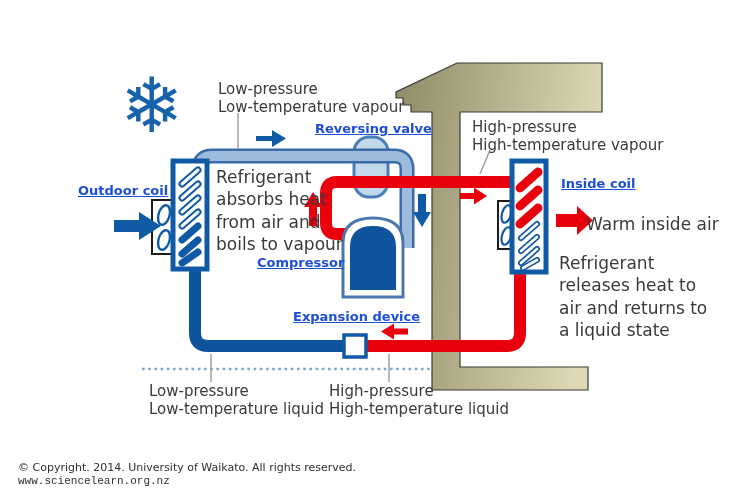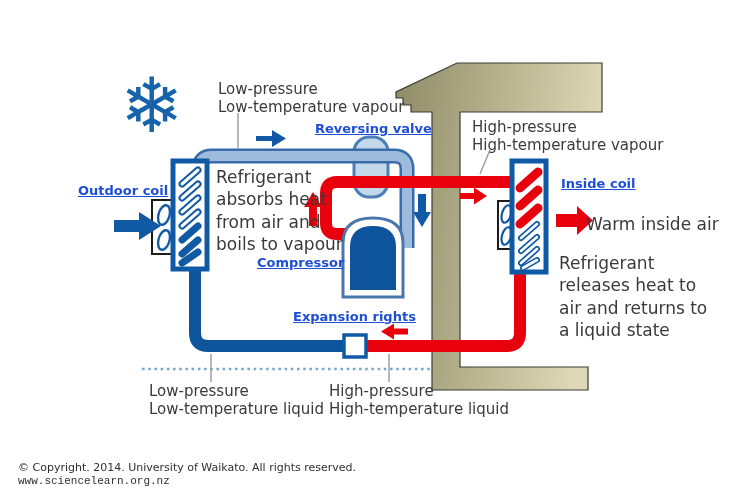--- a/index.html
+++ b/index.html
@@ -132,21 +132,21 @@
   <div class="lbl i" style="left:586px;top:213px;">Warm inside air</div>
   <div class="lbl i" style="left:216px;top:166px;">Refrigerant
 absorbs heat
 from air and
 boils to vapour</div>
   <div class="lbl b" style="left:257px;top:255px;">Compressor</div>
   <div class="lbl i" style="left:559px;top:252px;">Refrigerant
 releases heat to
 air and returns to
 a liquid state</div>
-  <div class="lbl b" style="left:293px;top:309px;">Expansion rights</div>
+  <div class="lbl b" style="left:293px;top:309px;">Expansion device</div>
   <div class="lbl" style="left:149px;top:382px;">Low-pressure
 Low-temperature liquid</div>
   <div class="lbl" style="left:329px;top:382px;">High-pressure
 High-temperature liquid</div>
 
   <div class="lbl footer" style="left:18px;top:460px;">© Copyright. 2014. University of Waikato. All rights reserved.</div>
   <div class="lbl footer" style="left:18px;top:474px;font-family:Liberation Mono, monospace;">www.sciencelearn.org.nz</div>
 
 </div>
 

